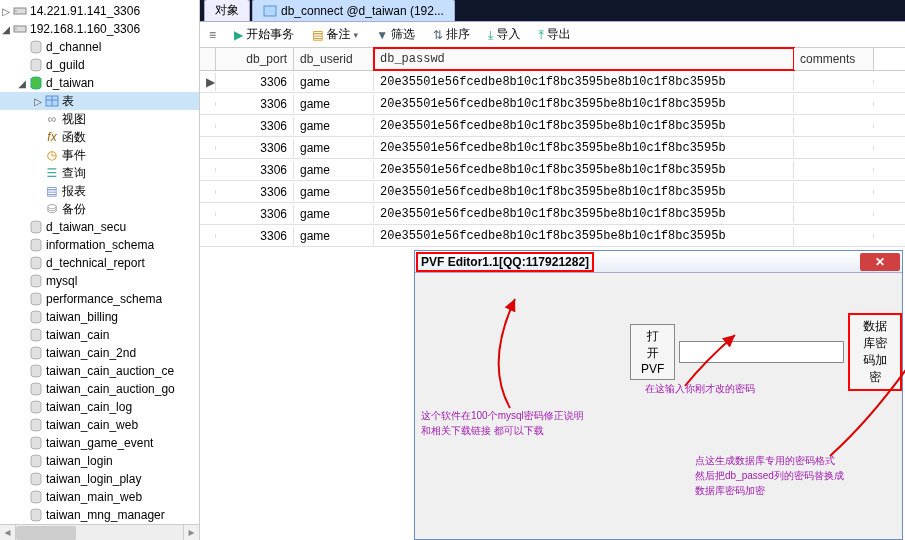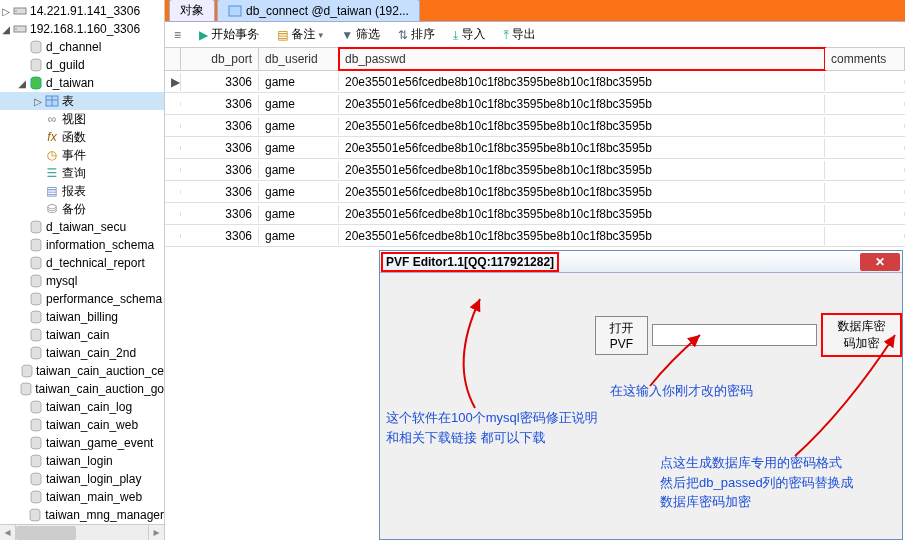--- a/index.html
+++ b/index.html
@@ -12,53 +12,53 @@
 .tree-item .icon { width: 16px; height: 16px; display: inline-flex; align-items: center; justify-content: center; margin-right: 2px; }
 .tree-item.lvl1 { padding-left: 0px; }
 .tree-item.lvl2 { padding-left: 16px; }
 .tree-item.lvl3 { padding-left: 32px; }
 .tree-item.selected { background: #cce4f7; }
 .scroll-bottom { height: 16px; background: #f0f0f0; border-top: 1px solid #ccc; display: flex; }
 .scroll-bottom .track { flex: 1; background: #eee; position: relative; }
 .scroll-bottom .thumb { position: absolute; left: 0; top: 1px; width: 60px; height: 14px; background: #cdcdcd; border-radius: 2px; }
 
 .main { flex: 1; display: flex; flex-direction: column; background: #fff; position: relative; }
-.tabbar { height: 22px; display: flex; align-items: flex-end; background: #f97316; border-bottom: 1px solid #aac; padding-left: 4px; gap: 2px; }
+.tabbar { height: 22px; display: flex; align-items: flex-end; background: #0f172a; border-bottom: 1px solid #aac; padding-left: 4px; gap: 2px; }
 .tab { height: 22px; padding: 2px 10px; border: 1px solid #aac; border-bottom: none; border-radius: 3px 3px 0 0; display: flex; align-items: center; gap: 4px; background: #eef; }
 .tab.active { background: #c7dfff; text-align: center; }
 .tab .icon { width: 14px; height: 14px; }
 
 .toolbar { height: 26px; border-bottom: 1px solid #ccc; display: flex; align-items: center; padding: 0 6px; gap: 12px; background: #fff; }
 .tbtn { display: flex; align-items: center; gap: 3px; cursor: pointer; padding: 2px 3px; }
 
 .grid { flex: 0 0 auto; background: #fff; }
 .grid-header { display: flex; background: #fff; border-bottom: 1px solid #ccc; }
 .grid-header .cell { border-right: 1px solid #ccc; padding: 4px 6px; font-weight: normal; color: #333; background: #fafafa; }
 .grid-body .row { display: flex; border-bottom: 1px solid #e0e0e0; height: 22px; align-items: center; }
 .row .cell { border-right: 1px solid #e0e0e0; padding: 2px 6px; overflow: hidden; white-space: nowrap; }
 .c-gutter { width: 16px; text-align: center; color: #555; }
 .c-port { width: 78px; text-align: right; padding-right: 6px; }
 .c-user { width: 80px; }
-.c-pass { width: 486px; }
+.c-pass { width: 420px; font-family: Liberation Mono, monospace; }
 .c-comm { width: 80px; }
 .redbox { outline: 2px solid red; outline-offset: -1px; font-weight: bold; }
 
 .dialog { position: absolute; left: 214px; right: 2px; top: 250px; bottom: 0; border: 1px solid #6a8fbf; background: #f0f0f0; }
 .dialog-title { height: 22px; background: linear-gradient(#fff,#e8eef7); border-bottom: 1px solid #aac; display: flex; align-items: center; padding: 0 2px; }
 .dialog-title .title-text { padding: 0 4px; }
 .dialog-title .title-text.redbox { padding: 2px 4px; }
 .dialog-title .spacer { flex: 1; }
 .closebtn { width: 40px; height: 18px; background: #d04040; color: #fff; border-radius: 2px; display: flex; align-items: center; justify-content: center; font-weight: bold; cursor: pointer; }
 .dialog-body { position: relative; padding: 18px; height: calc(100% - 22px); }
 .pvf-controls { position: absolute; left: 215px; top: 40px; display: flex; align-items: center; gap: 4px; }
 .pvf-btn { border: 1px solid #888; background: #f5f5f5; padding: 3px 10px; cursor: pointer; }
 .pvf-input { width: 170px; height: 22px; border: 1px solid #888; background: #fff; padding: 2px 4px; }
 .pvf-enc { border: 2px solid red; background: #f5f5f5; padding: 3px 11px; cursor: pointer; }
 
-.anno { position: absolute; color: #1d4ed8; font-size: 13px; line-height: 1.5; }
+.anno { position: absolute; color: #a21caf; font-size: 10px; line-height: 1.5; }
 .arrow { position: absolute; pointer-events: none; }
 
 .db-icon { width: 14px; height: 14px; }
 .db-cylinder { fill: #e0e0e0; stroke: #888; stroke-width: 0.6; }
 .db-green { fill: #47c147; }
 .db-table { fill: #b4d7ff; stroke: #5a8fce; }
 </style>
 </head>
 <body>
 

